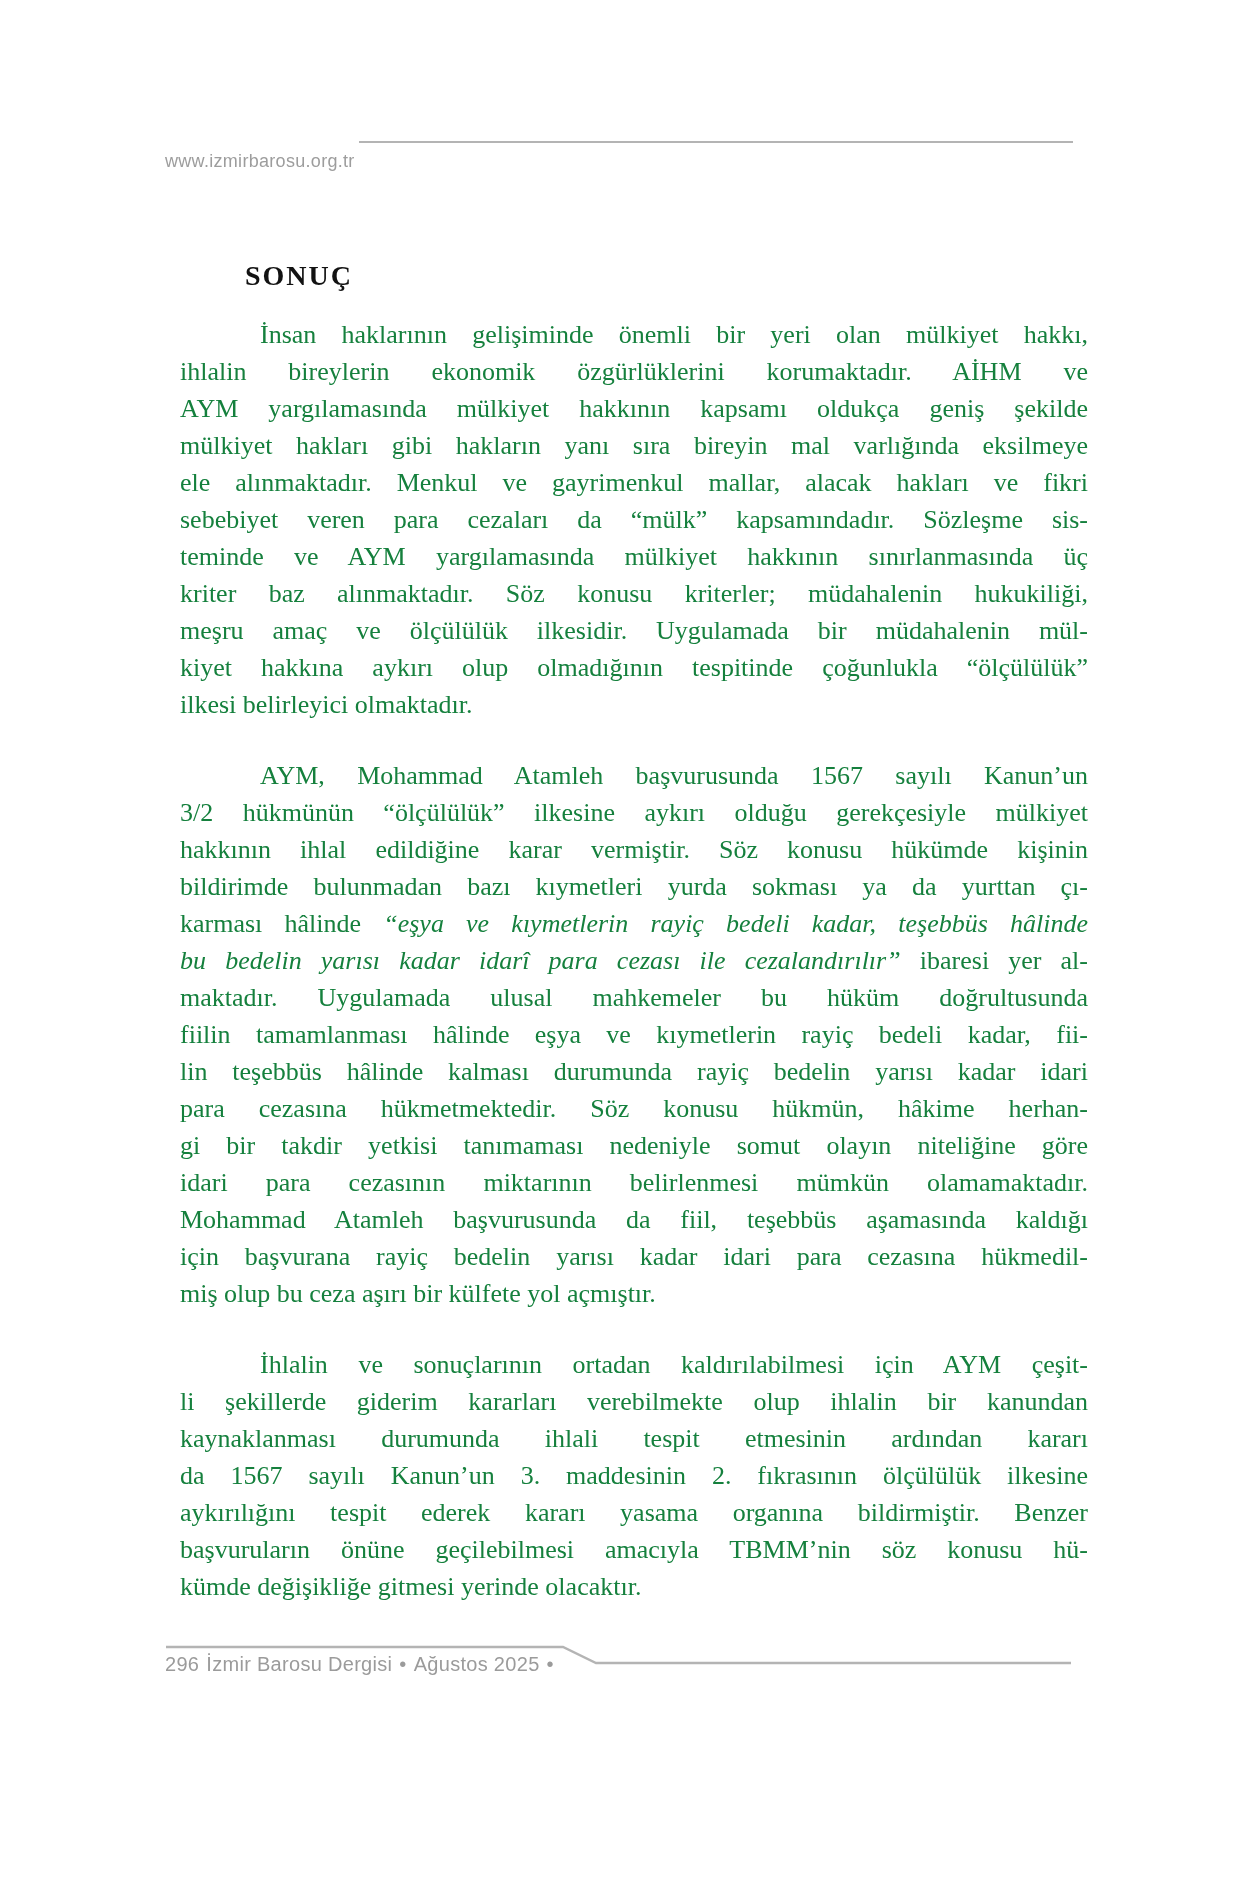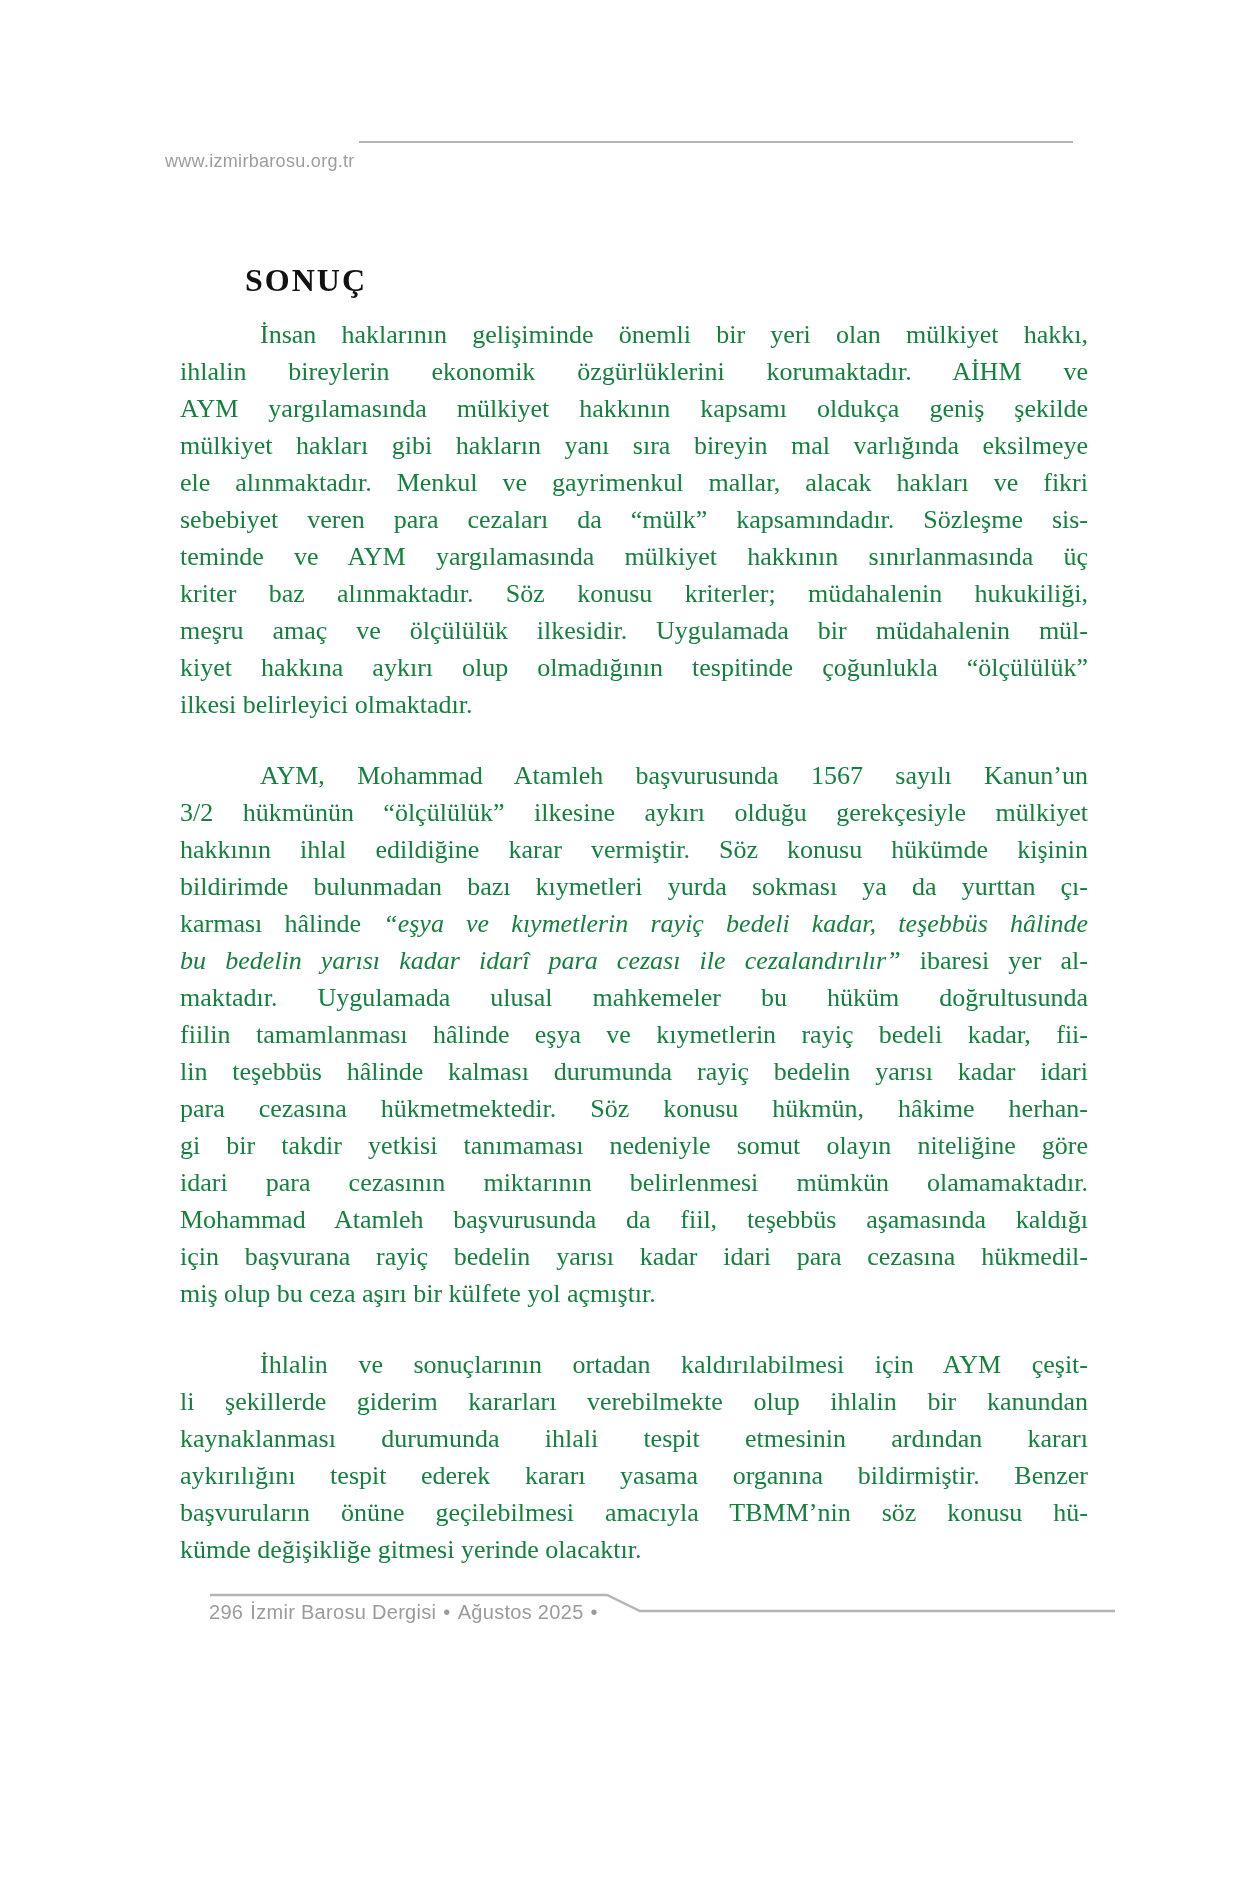--- a/index.html
+++ b/index.html
@@ -37,21 +37,21 @@
     margin-top: 1px;
   }
 
   
   .title {
     position: absolute;
     left: 245px;
     top: 241px;
     font-family: "Liberation Serif", "DejaVu Serif", serif;
     font-weight: bold;
-    font-size: 32px;
+    font-size: 28px;
     letter-spacing: 2px;
     color: #121212;
   }
 
   
   .content {
     position: absolute;
     left: 180px;
     top: 316px;
     width: 908px;
@@ -67,24 +67,23 @@
     white-space: normal;
   }
   .line.last { text-align-last: left; }
   .line.first { text-indent: 80px; }
   .line em { font-style: italic; }
 
   
   .footer {
     position: absolute;
     left: 165px;
-    top: 1592px;
+    top: 1644px;
     width: 908px;
     height: 48px;
-    margin-left: 44px;
   }
   .footer-rule {
     position: absolute;
     left: 0;
     top: 0;
     display: block;
   }
   .footer-text {
     position: absolute;
     left: 0;
@@ -135,20 +134,21 @@
       <div class="line"><span>gi bir takdir yetkisi tanımaması nedeniyle somut olayın niteliğine göre</span></div>
       <div class="line"><span>idari para cezasının miktarının belirlenmesi mümkün olamamaktadır.</span></div>
       <div class="line"><span>Mohammad Atamleh başvurusunda da fiil, teşebbüs aşamasında kaldığı</span></div>
       <div class="line"><span>için başvurana rayiç bedelin yarısı kadar idari para cezasına hükmedil-</span></div>
       <div class="line last"><span>miş olup bu ceza aşırı bir külfete yol açmıştır.</span></div>
     </div>
     <div class="para">
       <div class="line first"><span>İhlalin ve sonuçlarının ortadan kaldırılabilmesi için AYM çeşit-</span></div>
       <div class="line"><span>li şekillerde giderim kararları verebilmekte olup ihlalin bir kanundan</span></div>
       <div class="line"><span>kaynaklanması durumunda ihlali tespit etmesinin ardından kararı</span></div>
+      <div class="line"><span>da 1567 sayılı Kanun’un 3. maddesinin 2. fıkrasının ölçülülük ilkesine</span></div>
       <div class="line"><span>aykırılığını tespit ederek kararı yasama organına bildirmiştir. Benzer</span></div>
       <div class="line"><span>başvuruların önüne geçilebilmesi amacıyla TBMM’nin söz konusu hü-</span></div>
       <div class="line last"><span>kümde değişikliğe gitmesi yerinde olacaktır.</span></div>
     </div>
   </div>
 
 <div class="footer">
   <svg class="footer-rule" width="908" height="24" viewBox="0 0 908 24" aria-hidden="true">
     <polyline points="1,3 398,3 431,19 906,19" fill="none" stroke="#b4b4b4" stroke-width="2.4"></polyline>
   </svg>

